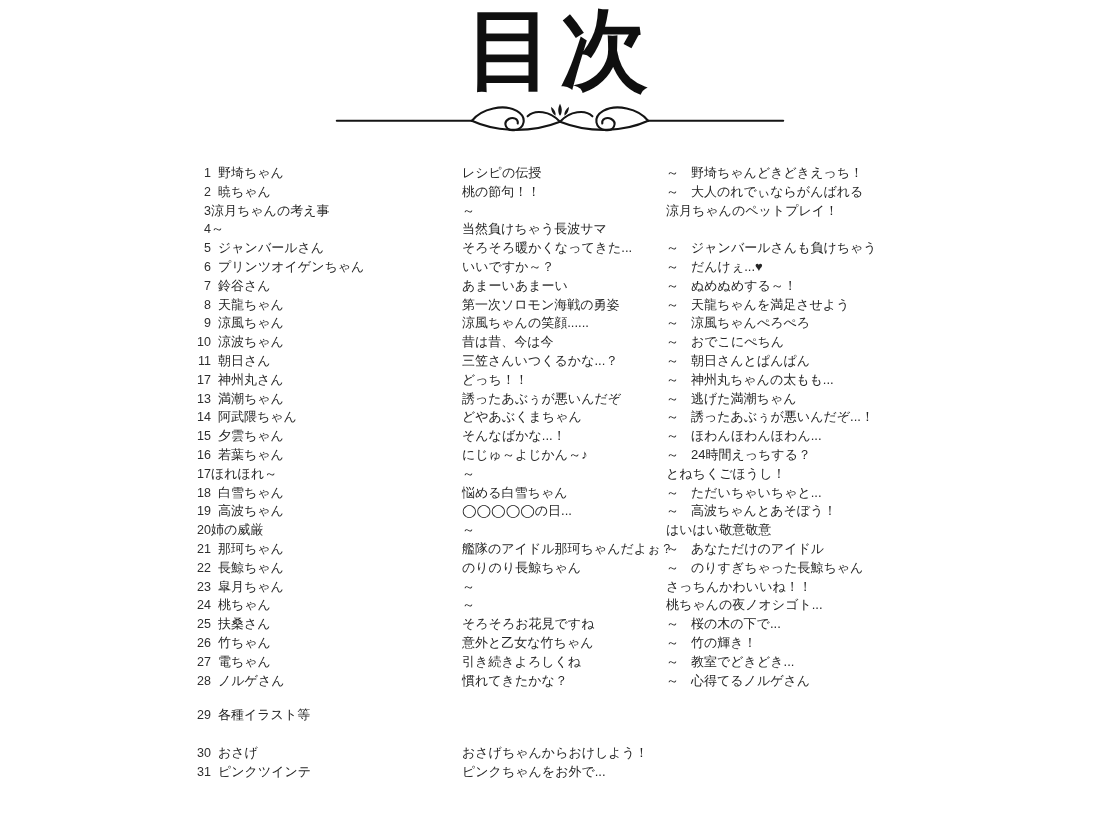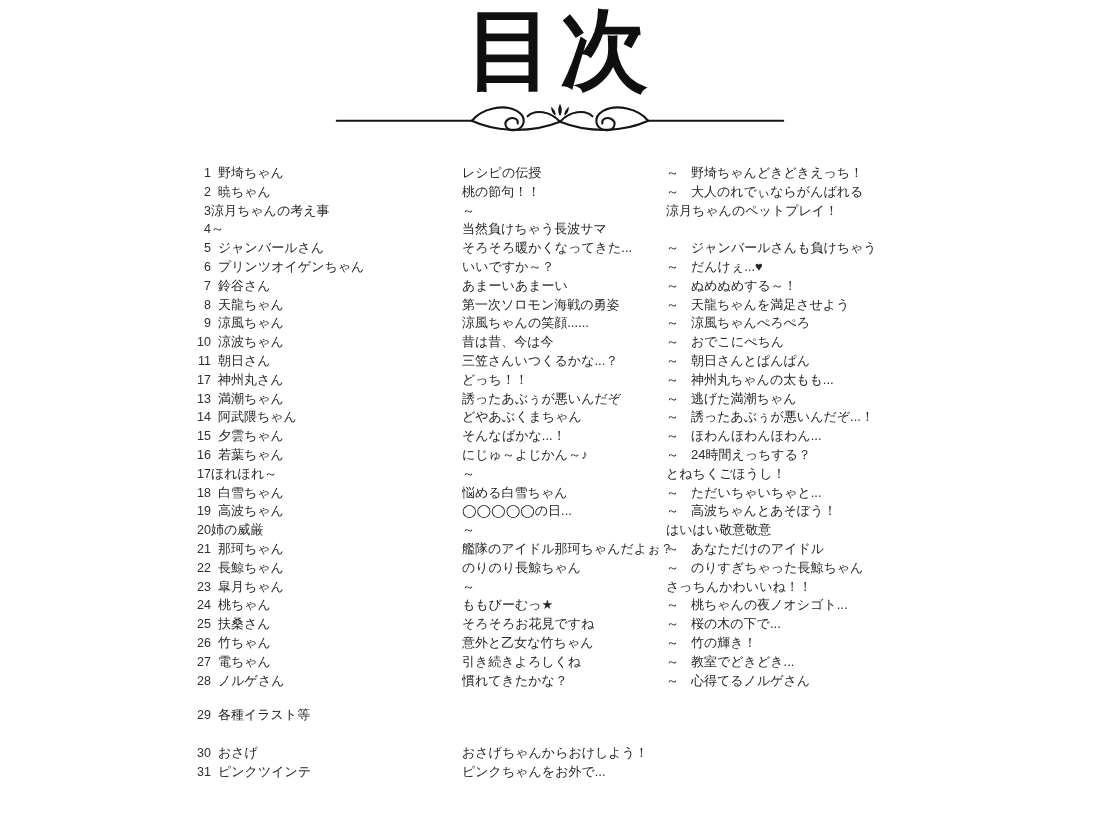--- a/index.html
+++ b/index.html
@@ -231,21 +231,20 @@
   <div class="row">
     <span class="num">23</span>
     <span class="name">皐月ちゃん</span>
     <span class="tilde">～</span>
     <span class="subtitle">さっちんかわいいね！！</span>
   </div>
 
   <div class="row">
     <span class="num">24</span>
     <span class="name">桃ちゃん</span>
-    <span class="title">ももびーむっ★</span>
     <span class="tilde">～</span>
     <span class="subtitle">桃ちゃんの夜ノオシゴト...</span>
   </div>
 
   <div class="row">
     <span class="num">25</span>
     <span class="name">扶桑さん</span>
     <span class="title">そろそろお花見ですね</span>
     <span class="tilde">～</span>
     <span class="subtitle">桜の木の下で...</span>

